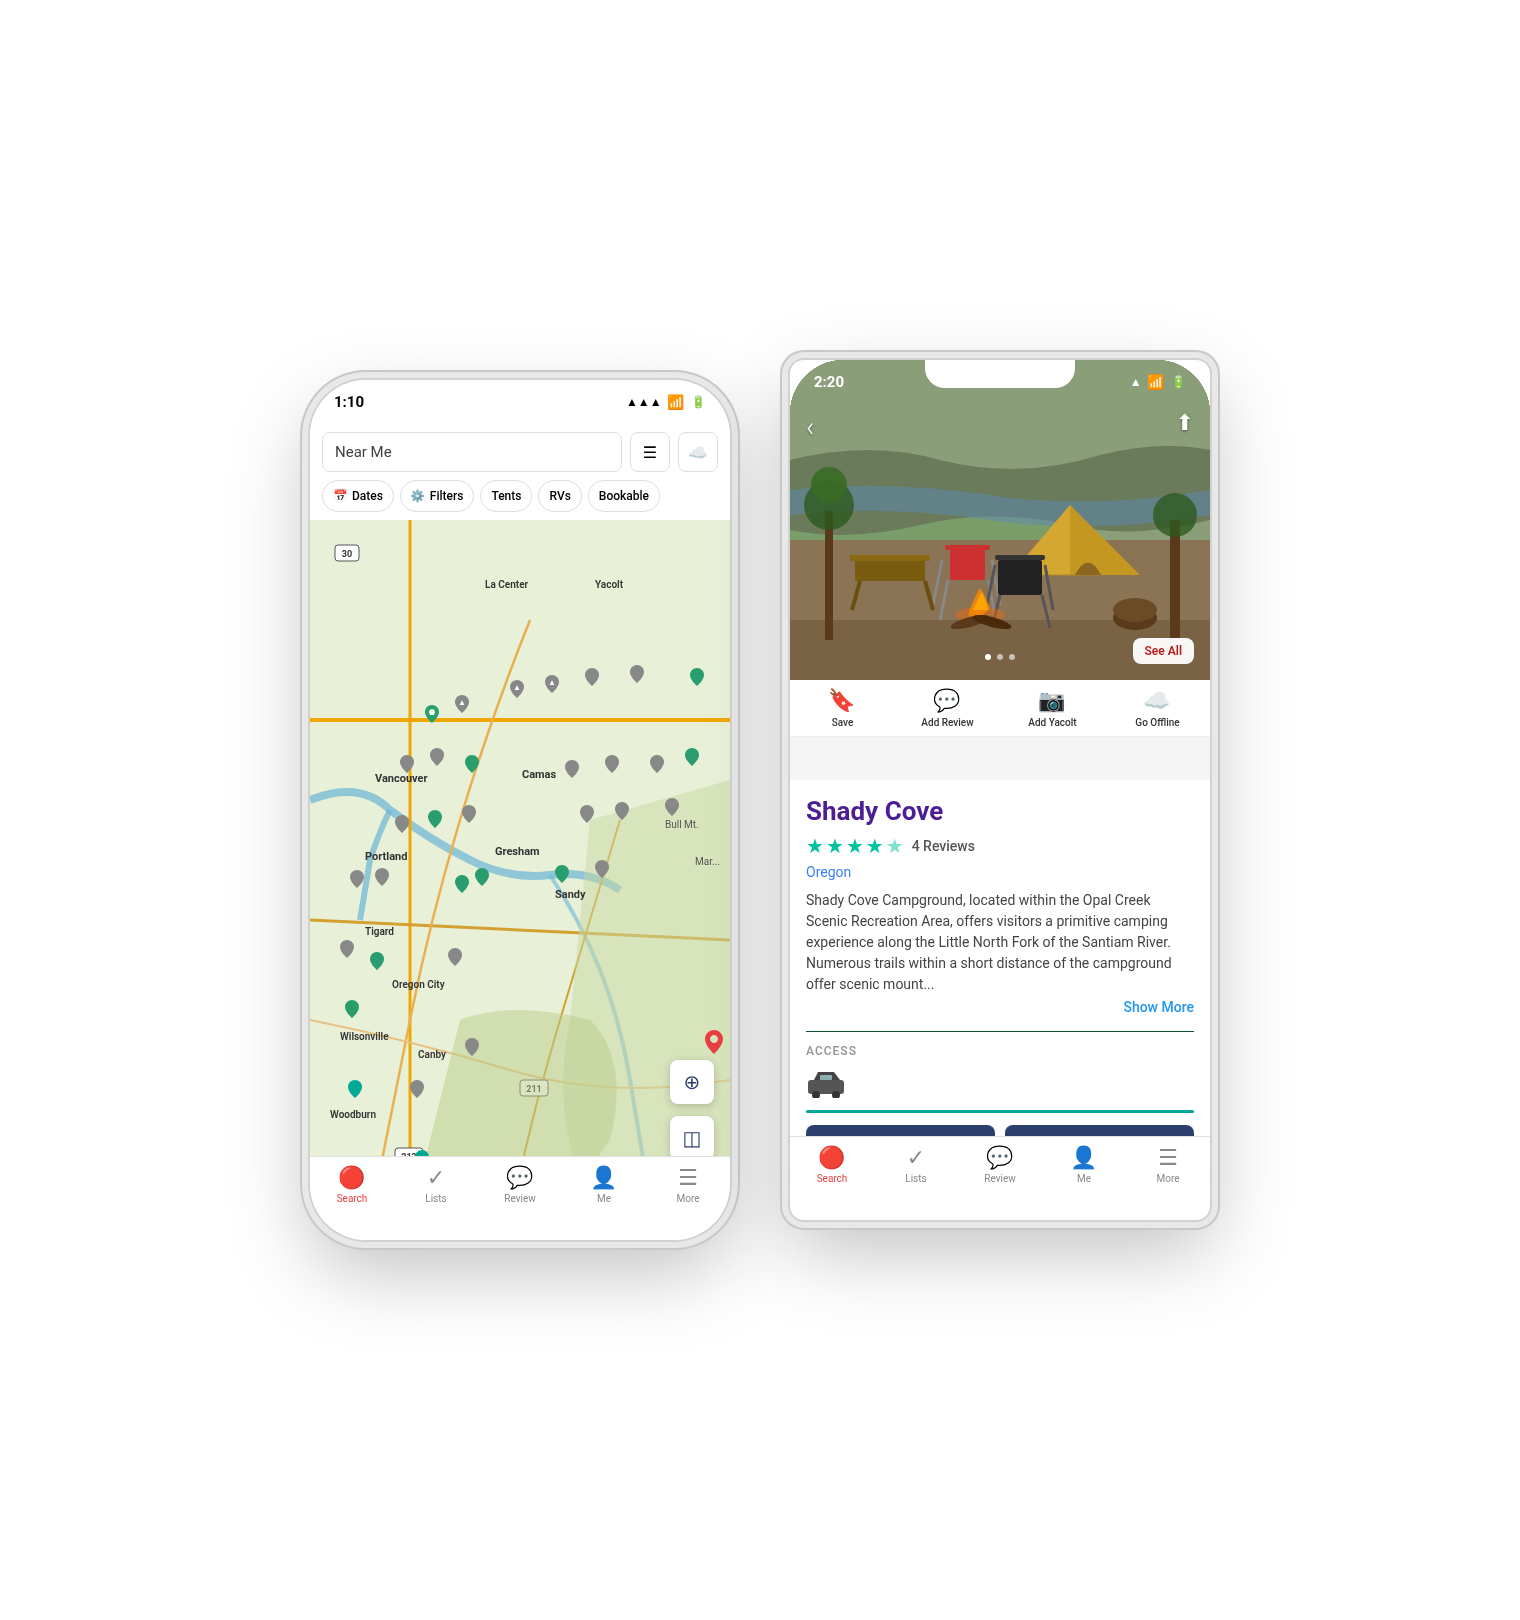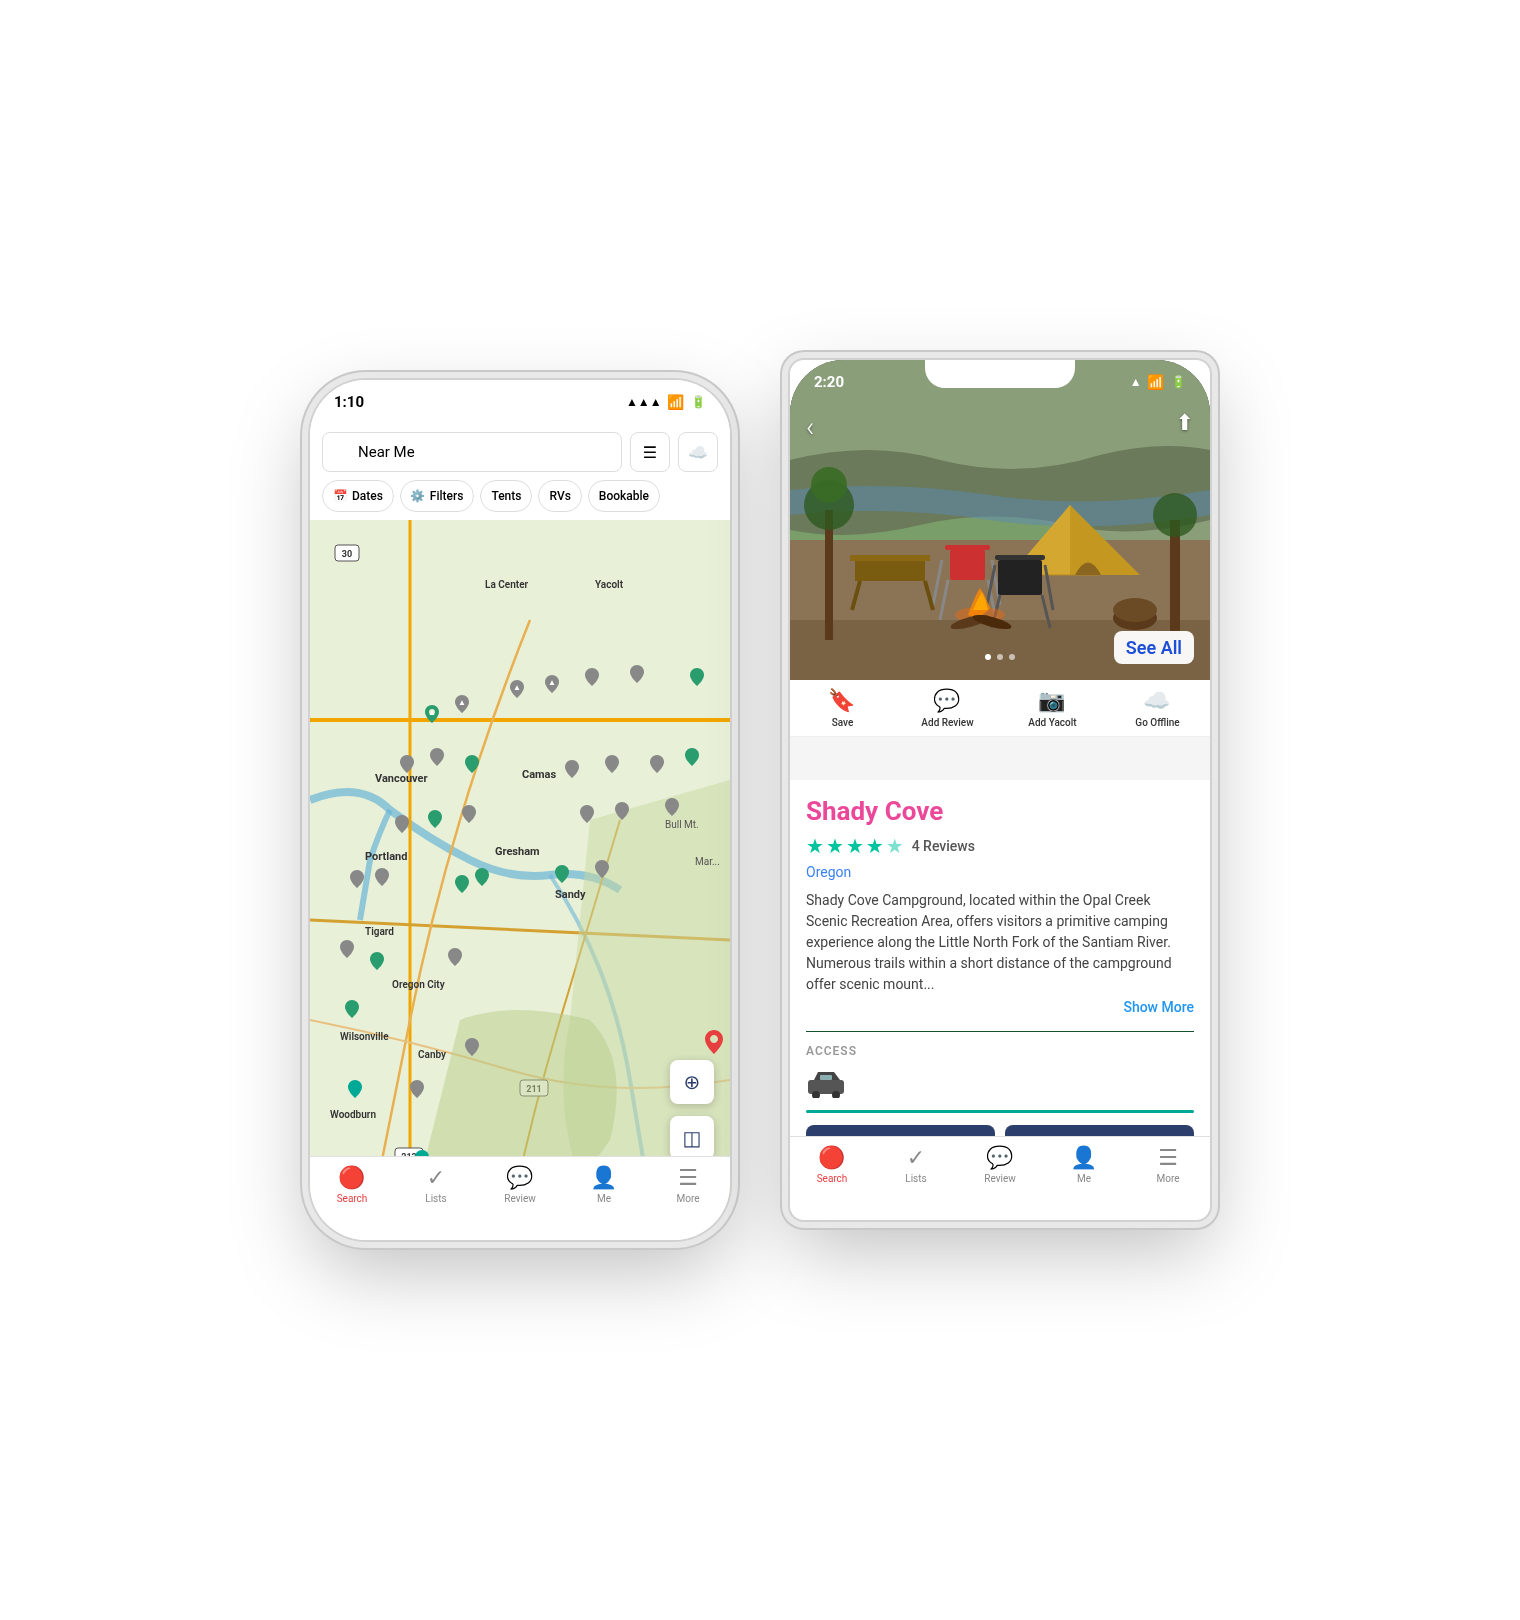--- a/index.html
+++ b/index.html
@@ -246,23 +246,23 @@
       z-index: 10;
     }
 
     .see-all-btn {
       position: absolute;
       bottom: 16px;
       right: 16px;
       background: rgba(255,255,255,0.95);
       border-radius: 8px;
       padding: 6px 12px;
-      font-size: 18px;
+      font-size: 12px;
       font-weight: 600;
-      color: #1d4ed8;
+      color: #b91c1c;
     }
 
     .photo-dots {
       position: absolute;
       bottom: 20px;
       left: 50%;
       transform: translateX(-50%);
       display: flex;
       gap: 6px;
     }
@@ -308,21 +308,21 @@
     
     .detail-content {
       background: white;
       padding: 16px;
       overflow-y: auto;
     }
 
     .campsite-name {
       font-size: 26px;
       font-weight: 700;
-      color: #ec4899;
+      color: #4c1d95;
       margin-bottom: 8px;
     }
 
     .rating-row {
       display: flex;
       align-items: center;
       gap: 8px;
       margin-bottom: 6px;
     }
 
@@ -444,21 +444,21 @@
         <div class="status-icons">
           <span style="font-size:12px;">▲▲▲</span>
           <span style="font-size:14px;">📶</span>
           <span style="font-size:12px;">🔋</span>
         </div>
       </div>
 
       <div class="map-header">
         <div class="map-search-row">
           <div class="map-search-box">
-            <span style="color:#000000;margin-left:23px;">Near Me</span>
+            <span style="color:#404040;">Near Me</span>
           </div>
           <div class="map-icon-btn">
             <span style="font-size:16px;">☰</span>
           </div>
           <div class="map-icon-btn">
             <span style="font-size:16px;">☁️</span>
           </div>
         </div>
 
         <div class="filter-row">

